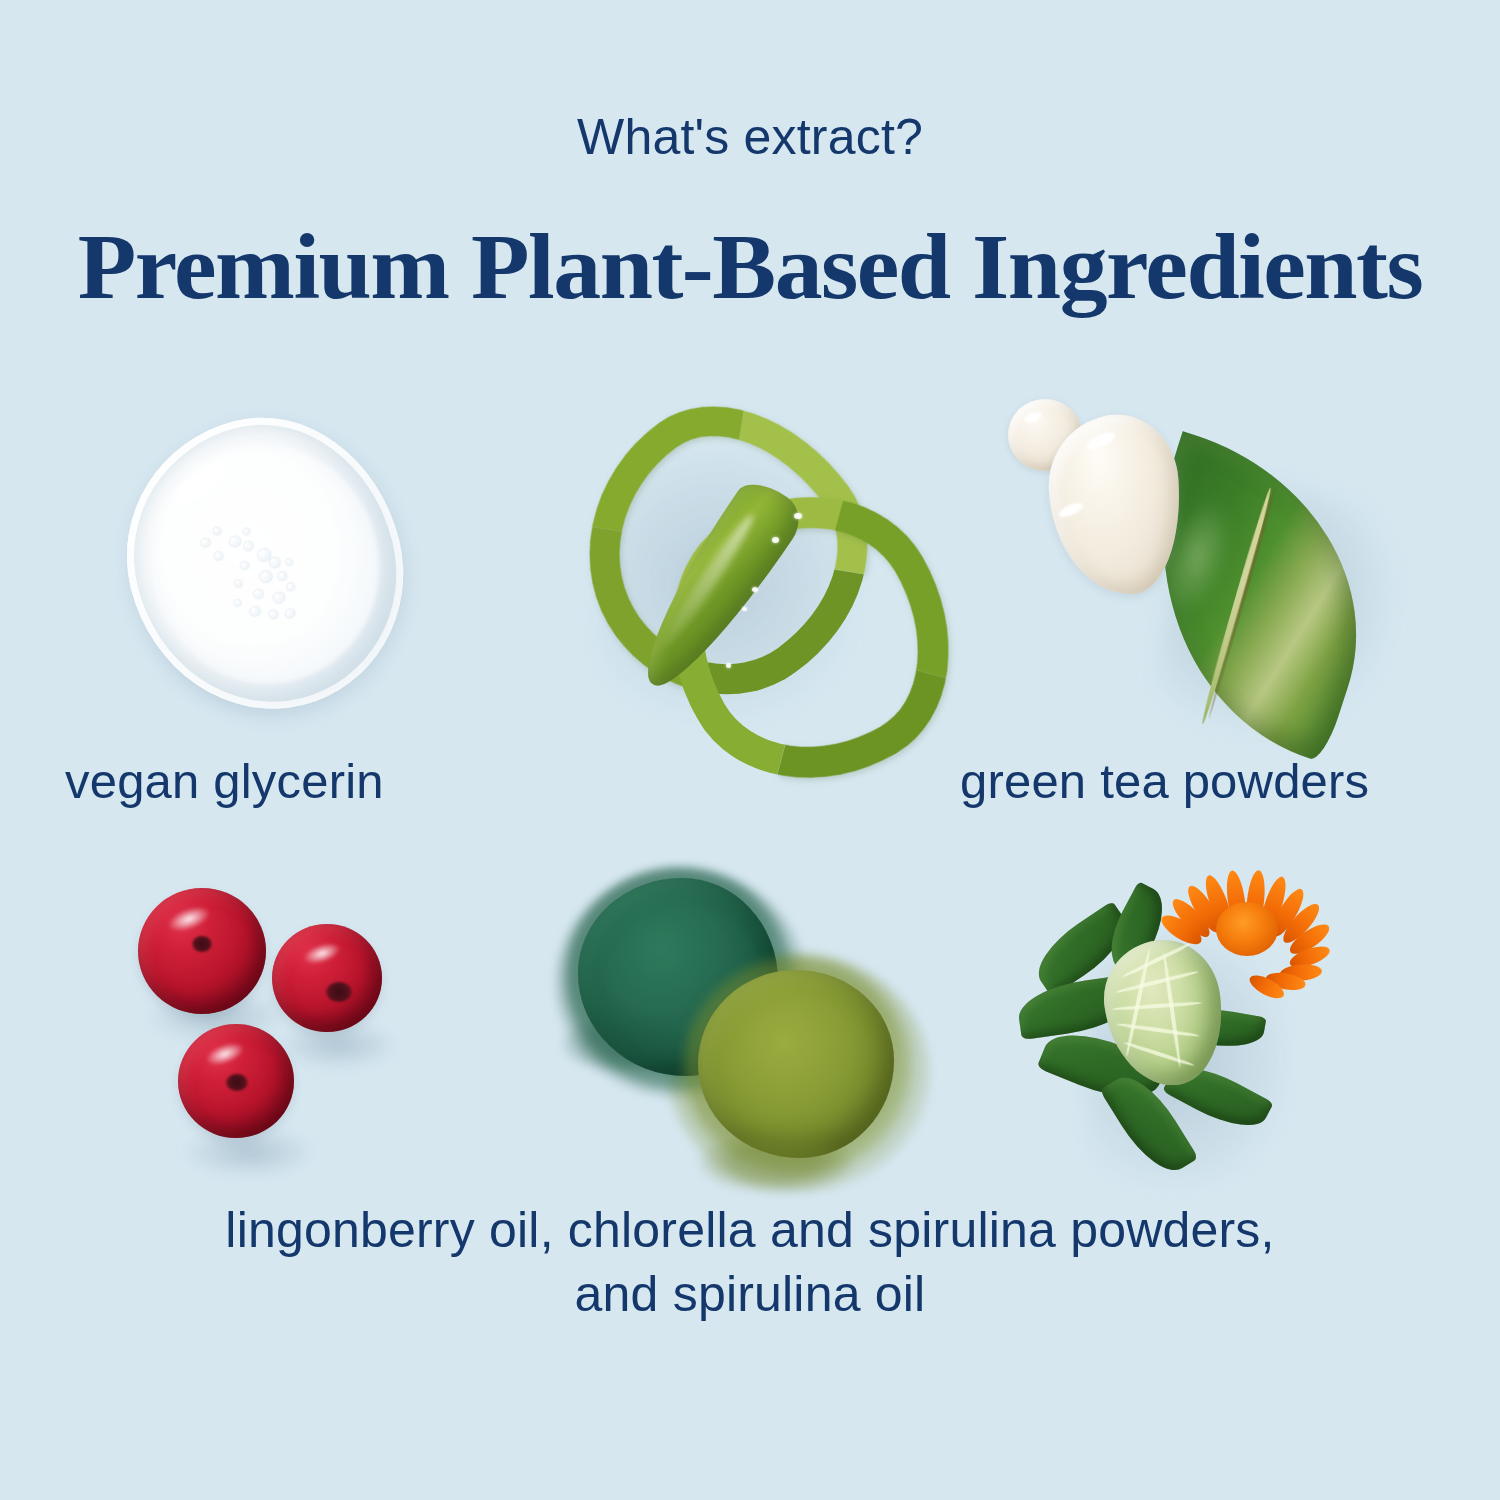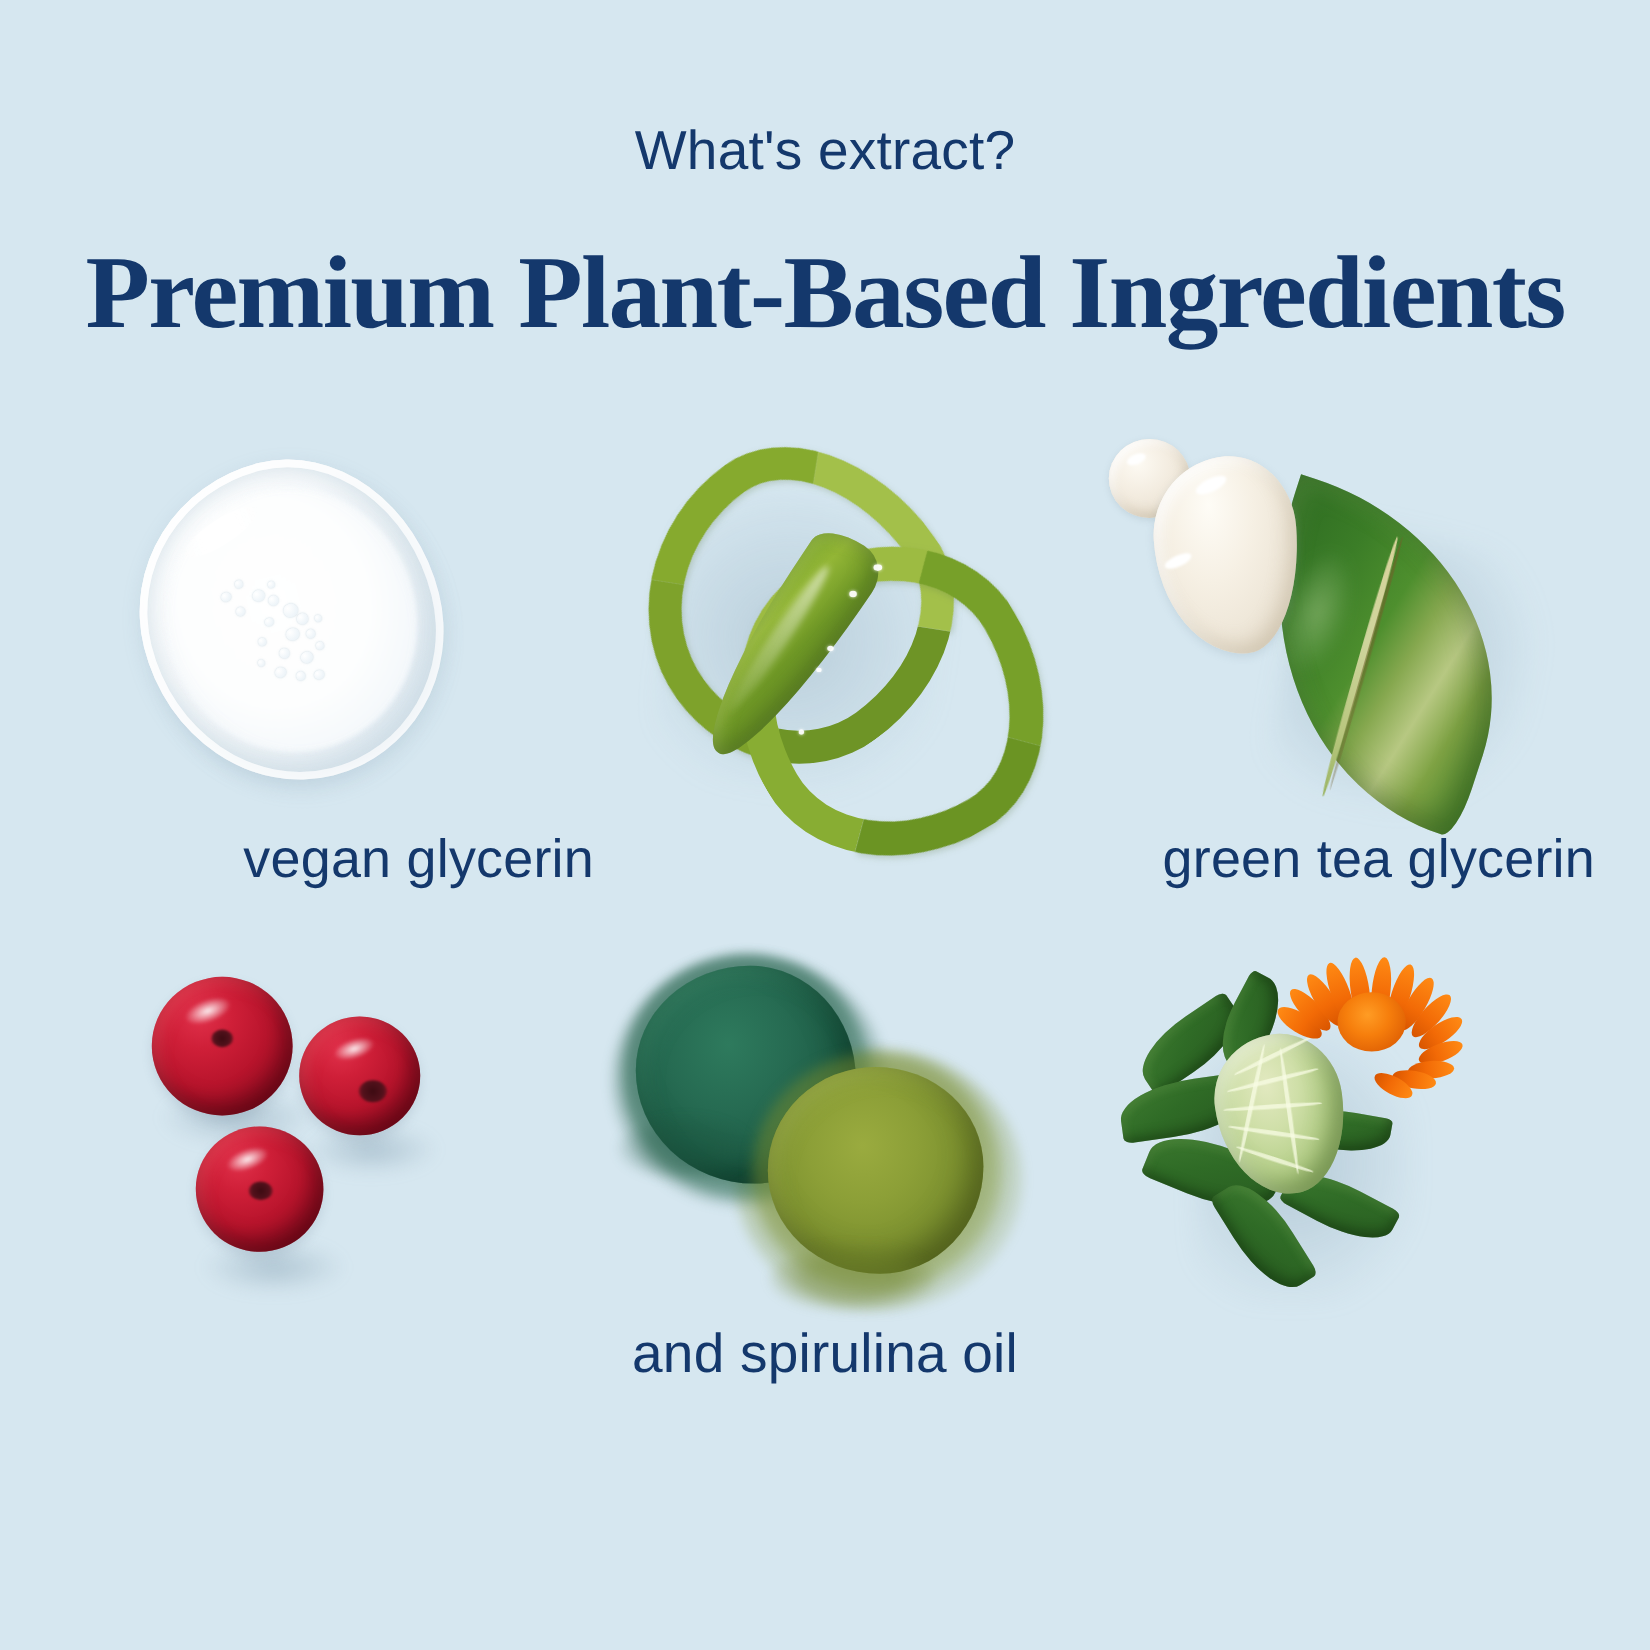--- a/index.html
+++ b/index.html
@@ -68,21 +68,21 @@
     left: 0; top: 0;
     width: 100%;
     height: 340px;
   }
 
   .label {
     position: absolute;
     left: 0;
     width: 100%;
     top: 368px;
-    text-align: right;
+    text-align: left;
     font-family: "Liberation Sans", sans-serif;
     font-size: 49px;
     font-weight: 300;
     color: #14386c;
     letter-spacing: 0.2px;
   }
 
   .caption {
     position: absolute;
     top: 1198px;
@@ -451,21 +451,21 @@
           <div class="tea-gloss"></div>
           <div class="tea-vein"></div>
           <div class="tea-vein2"></div>
           <div class="oil-a"></div>
           <div class="oil-a-hl"></div>
           <div class="oil-b"></div>
           <div class="oil-b-hl1"></div>
           <div class="oil-b-hl2"></div>
         </div>
       </div>
-      <div class="label">green tea glycerin</div>
+      <div class="label">green tea powders</div>
     </div>
   </div>
 
   <div class="row row2">
 
     <div class="cell c1">
       <div class="art">
         <div class="berries-wrap">
           <div class="berry-shadow" style="left:26px;  top:118px; width:140px; height:52px;"></div>
           <div class="berry-shadow" style="left:158px; top:150px; width:120px; height:46px;"></div>
@@ -542,16 +542,17 @@
             <span class="petal" style="left:56px; top:70px; width:16px; height:38px; transform:rotate(118deg);"></span>
             <div class="saff-core"></div>
           </div>
         </div>
       </div>
       <div class="label"></div>
     </div>
   </div>
 
   <div class="caption">
+    <div>lingonberry oil, chlorella and spirulina powders,</div>
     <div>and spirulina oil</div>
   </div>
 
 </div>
 
 </body></html>

